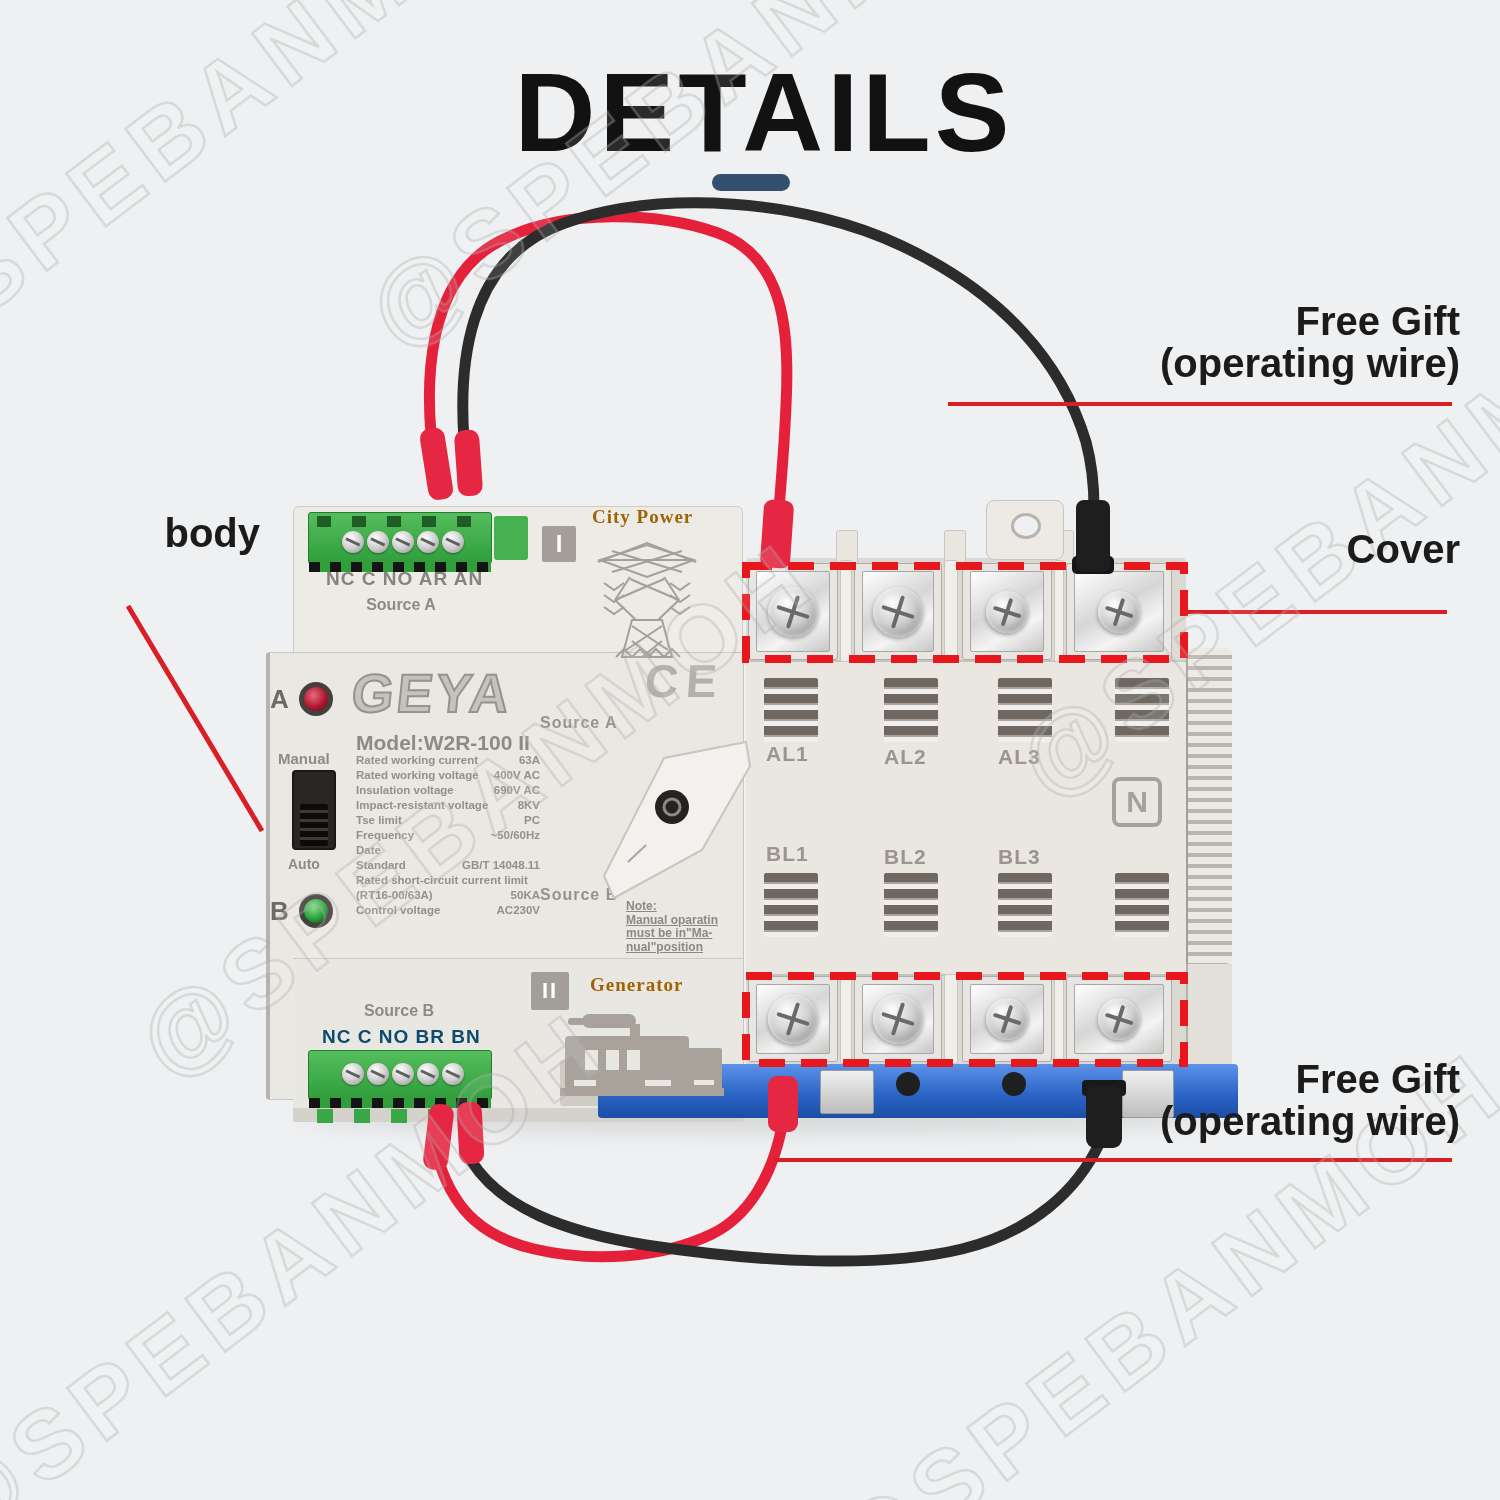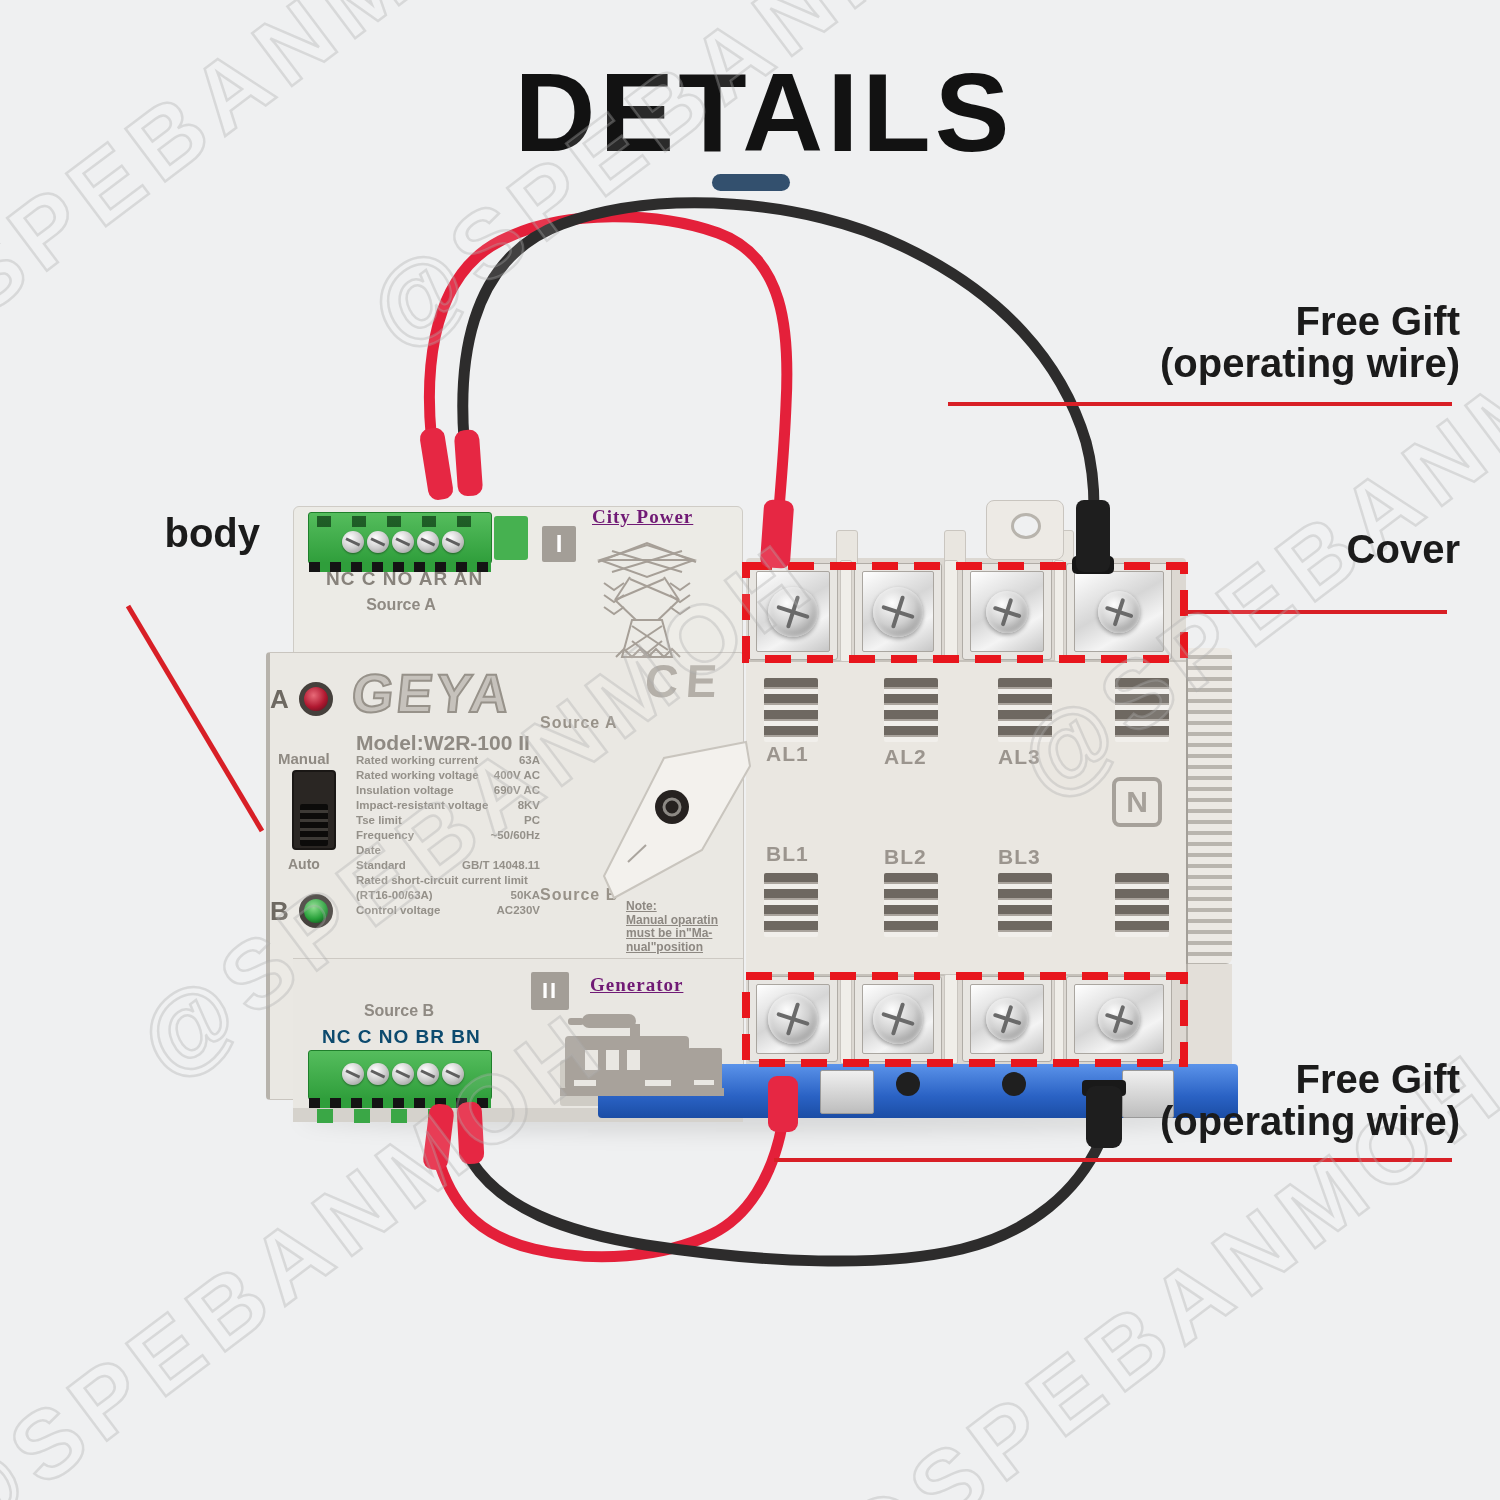--- a/index.html
+++ b/index.html
@@ -51,21 +51,21 @@
   .eng{color:#8f8a83;font-weight:700;}
   .terma-label{left:326px;top:568px;font-size:19px;color:#87827b;letter-spacing:1px;}
   .source-a-top{left:336px;top:596px;width:130px;text-align:center;font-size:16px;}
   .termb-label{left:322px;top:1026px;font-size:19px;color:#0c4a6e;letter-spacing:1px;}
   .source-b-low{left:334px;top:1002px;width:130px;text-align:center;font-size:16px;}
 
   .badge{background:#a39e97;color:#fff;display:flex;align-items:center;justify-content:center;
          font-weight:700;border-radius:2px;}
   .badge-one{left:542px;top:526px;width:34px;height:36px;font-size:24px;}
   .badge-two{left:531px;top:972px;width:38px;height:38px;font-size:22px;letter-spacing:2px;}
-  .serif-label{font-family:"Liberation Serif",serif;font-weight:700;color:#701a75;letter-spacing:1px;text-decoration:underline;}
+  .serif-label{font-family:"Liberation Serif",serif;font-weight:700;color:#a16207;letter-spacing:1px;}
   .city-label{left:592px;top:506px;font-size:19px;}
   .generator-label{left:590px;top:974px;font-size:19px;}
 
   .ind-label{font-size:26px;font-weight:700;color:#6e6962;}
   .led{width:34px;height:34px;border-radius:50%;border:5px solid #45403c;}
   .led-a{left:299px;top:682px;background:radial-gradient(circle at 40% 35%,#e86a78,#b01830 55%,#62101e 90%);}
   .led-b{left:299px;top:894px;background:radial-gradient(circle at 40% 35%,#8ce08d,#28a03a 55%,#0d4f1a 90%);}
 
   .manual-label{left:278px;top:750px;font-size:15px;}
   .auto-label{left:288px;top:856px;font-size:14px;}

